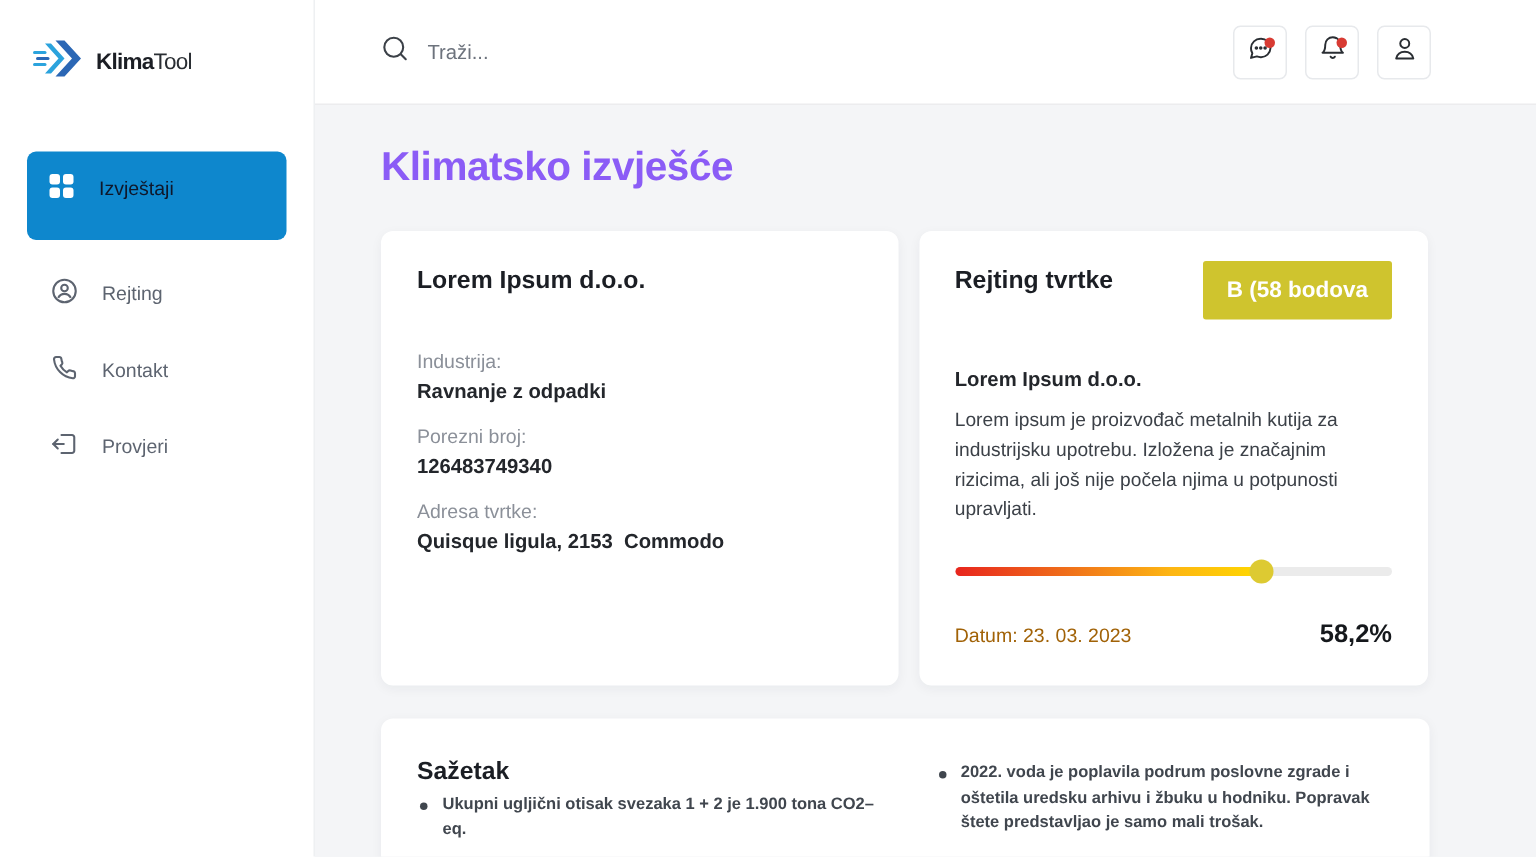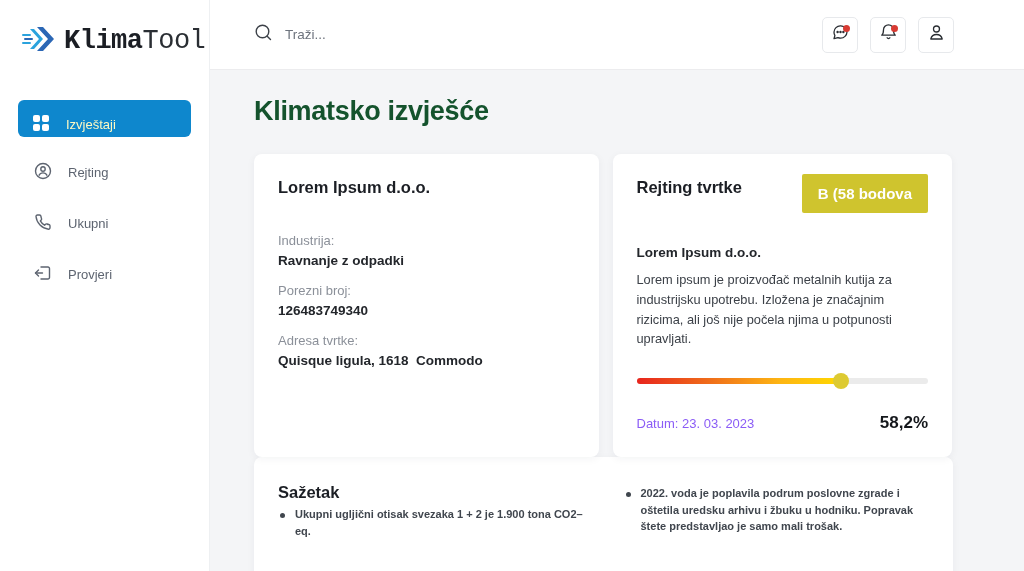--- a/index.html
+++ b/index.html
@@ -11,32 +11,32 @@
   }
 
   
   .sidebar {
     position: fixed; left: 0; top: 0; bottom: 0;
     width: 210px; background: #ffffff;
     border-right: 1px solid #eef0f2;
     z-index: 3;
   }
   .logo { display: flex; align-items: center; gap: 6px; padding: 26px 0 0 22px; }
-  .logo-text { font-size: 27px; letter-spacing: -0.5px; color: #1b1e24; font-family: Liberation Mono, monospace; }
+  .logo-text { font-size: 15px; letter-spacing: -0.5px; color: #1b1e24; }
   .logo-text .bold { font-weight: 700; }
   .logo-text .light { font-weight: 400; color: #2a2e33; }
   .nav { margin-top: 44px; padding: 0 18px; }
   .nav-item {
     display: flex; align-items: center; gap: 16px;
     padding: 13px 10px 13px 14px; margin-bottom: 4px;
     border-radius: 6px; cursor: pointer;
     color: #5d6470; font-size: 13px;
   }
   .nav-item svg { flex: 0 0 auto; }
-  .nav-item.active { background: var(--accent); color: #fef9c3; padding-top: 14px; padding-bottom: 2px; margin-bottom: 12px; }
+  .nav-item.active { background: var(--accent); color: #0f172a; padding-top: 14px; padding-bottom: 24px; margin-bottom: 12px; }
   .nav-item:not(.active) { padding-left: 16px; }
 
   
   .header {
     position: fixed; left: 210px; right: 0; top: 0; height: 70px;
     background: #ffffff; border-bottom: 1px solid #ececee;
     display: flex; align-items: center;
     padding: 0 70px 0 44px; z-index: 2; gap: 32px;
   }
   .search { display: flex; align-items: center; gap: 12px; flex: 1; }
@@ -51,23 +51,23 @@
     border: 1px solid #e7e9ec; border-radius: 5px; background: #fff;
     display: flex; align-items: center; justify-content: center; cursor: pointer;
   }
   .badge-dot {
     position: absolute; top: 7px; right: 7px;
     width: 7px; height: 7px; border-radius: 50%; background: var(--alert);
   }
 
   
   .main { margin: 70px 0 0 210px; padding: 26px 72px 0 44px; }
-  .page-title { font-size: 27px; font-weight: 600; letter-spacing: -0.3px; color: #14532d; margin-bottom: 27px; }
-
-  .cards-row { display: flex; gap: 14px; }
+  .page-title { font-size: 27px; font-weight: 600; letter-spacing: -0.3px; color: #8b5cf6; margin-bottom: 27px; }
+
+  .cards-row { display: flex; gap: 14px; margin-bottom: 22px; }
   .card {
     background: #ffffff; border-radius: 8px;
     box-shadow: 0 2px 8px rgba(20,30,50,0.05);
     padding: 24px;
   }
   .company-card { width: 345px; min-height: 251px; }
   .rating-card { width: 340px; min-height: 251px; position: relative; }
   .card-title { font-size: 16.5px; font-weight: 700; color: #1b1e24; }
 
   .company-fields { margin-top: 36px; }
@@ -91,21 +91,21 @@
   }
   .slider-fill {
     position: absolute; top: 5px; left: 0; height: 6px; border-radius: 3px;
     background: linear-gradient(90deg, #e8251d 0%, #ef6c1a 35%, #fdb513 70%, #ffd800 100%);
   }
   .slider-knob {
     position: absolute; top: 0; width: 16px; height: 16px; border-radius: 50%;
     background: #ddca32; transform: translateX(-8px); cursor: pointer;
   }
   .rating-footer { display: flex; justify-content: space-between; align-items: baseline; margin-top: 24px; }
-  .rating-date { font-size: 13px; color: #8b5cf6; }
+  .rating-date { font-size: 13px; color: #a16207; }
   .rating-percent { font-size: 17px; font-weight: 700; color: #15181c; }
 
   .summary-card { width: 699px; min-height: 160px; padding: 26px 24px 24px; }
   .summary-grid { display: grid; grid-template-columns: 1fr 1fr; column-gap: 40px; }
   .summary-title { margin-bottom: 4px; }
   .bullets { list-style: none; }
   .bullets li {
     position: relative; padding-left: 17px; margin-bottom: 12px;
     font-size: 11px; line-height: 1.5; color: #40464e; font-weight: bold;
   }
@@ -155,21 +155,21 @@
         </svg>
       </span>
       <span>Rejting</span>
     </div>
     <div class="nav-item">
       <span>
         <svg width="18" height="18" viewBox="0 0 18 18" fill="none" stroke="#5d6470" stroke-width="1.4" stroke-linecap="round" stroke-linejoin="round">
           <path d="M16 12.7v2.1a1.4 1.4 0 0 1-1.5 1.4A14.3 14.3 0 0 1 2 3.5 1.4 1.4 0 0 1 3.4 2h2.1a1.4 1.4 0 0 1 1.4 1.2c.1.8.3 1.6.6 2.3a1.4 1.4 0 0 1-.3 1.5l-.9.9a11.4 11.4 0 0 0 4.3 4.3l.9-.9a1.4 1.4 0 0 1 1.5-.3c.7.3 1.5.5 2.3.6A1.4 1.4 0 0 1 16 12.7z"></path>
         </svg>
       </span>
-      <span>Ukupni</span>
+      <span>Kontakt</span>
     </div>
     <div class="nav-item">
       <span>
         <svg width="18" height="18" viewBox="0 0 18 18" fill="none" stroke="#5d6470" stroke-width="1.4" stroke-linecap="round" stroke-linejoin="round">
           <path d="M7 3h7a1.5 1.5 0 0 1 1.5 1.5v9A1.5 1.5 0 0 1 14 15H7"></path>
           <path d="M8.5 9H1.5"></path>
           <path d="M4.5 6 1.5 9l3 3"></path>
         </svg>
       </span>
       <span>Provjeri</span>
@@ -230,21 +230,21 @@
         <div class="field">
           <div class="field-label">Industrija:</div>
           <div class="field-value">Ravnanje z odpadki</div>
         </div>
         <div class="field">
           <div class="field-label">Porezni broj:</div>
           <div class="field-value">126483749340</div>
         </div>
         <div class="field">
           <div class="field-label">Adresa tvrtke:</div>
-          <div class="field-value">Quisque ligula, 1618  Commodo</div>
+          <div class="field-value">Quisque ligula, 2153  Commodo</div>
         </div>
       </div>
     </section>
 
     <section class="card rating-card">
       <h2 class="card-title">Rejting tvrtke</h2>
       <div class="rating-badge">B (58 bodova</div>
       <div class="rating-company">Lorem Ipsum d.o.o.</div>
       <p class="rating-desc">Lorem ipsum je proizvođač metalnih kutija za industrijsku upotrebu. Izložena je značajnim rizicima, ali još nije počela njima u potpunosti upravljati.</p>
       <div class="slider">

